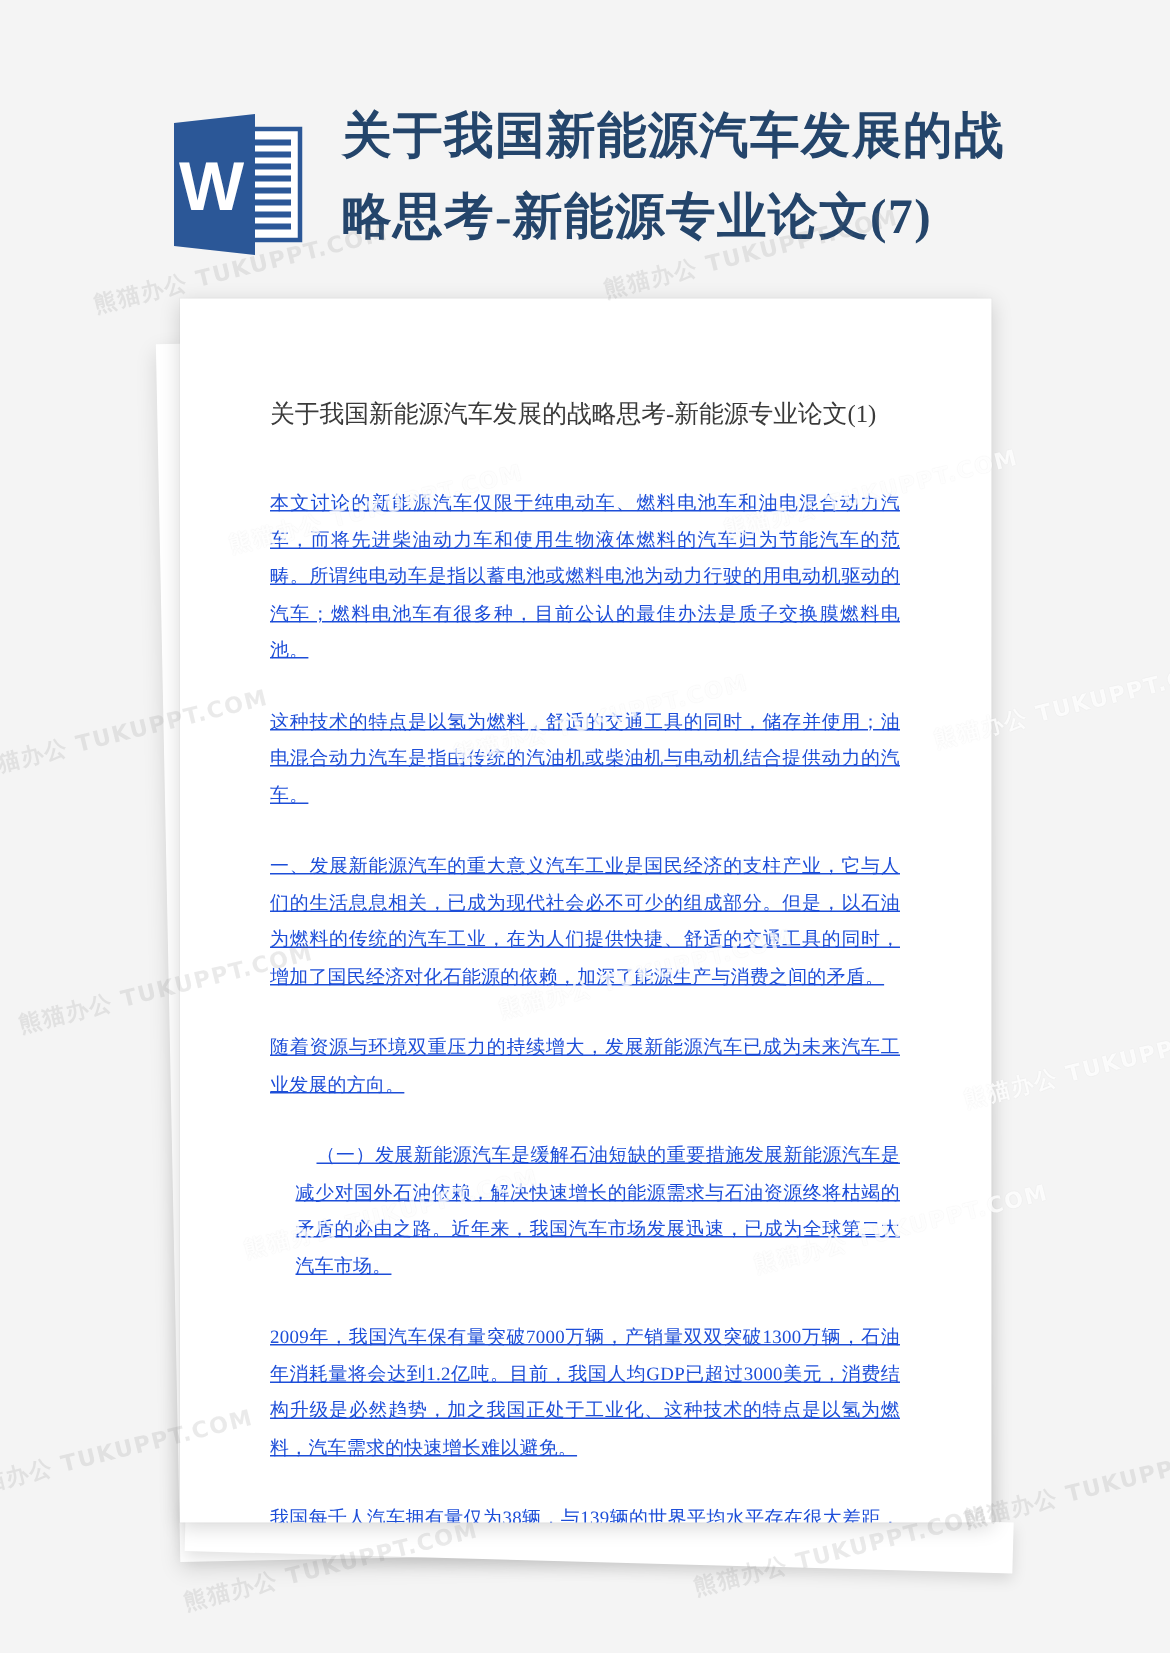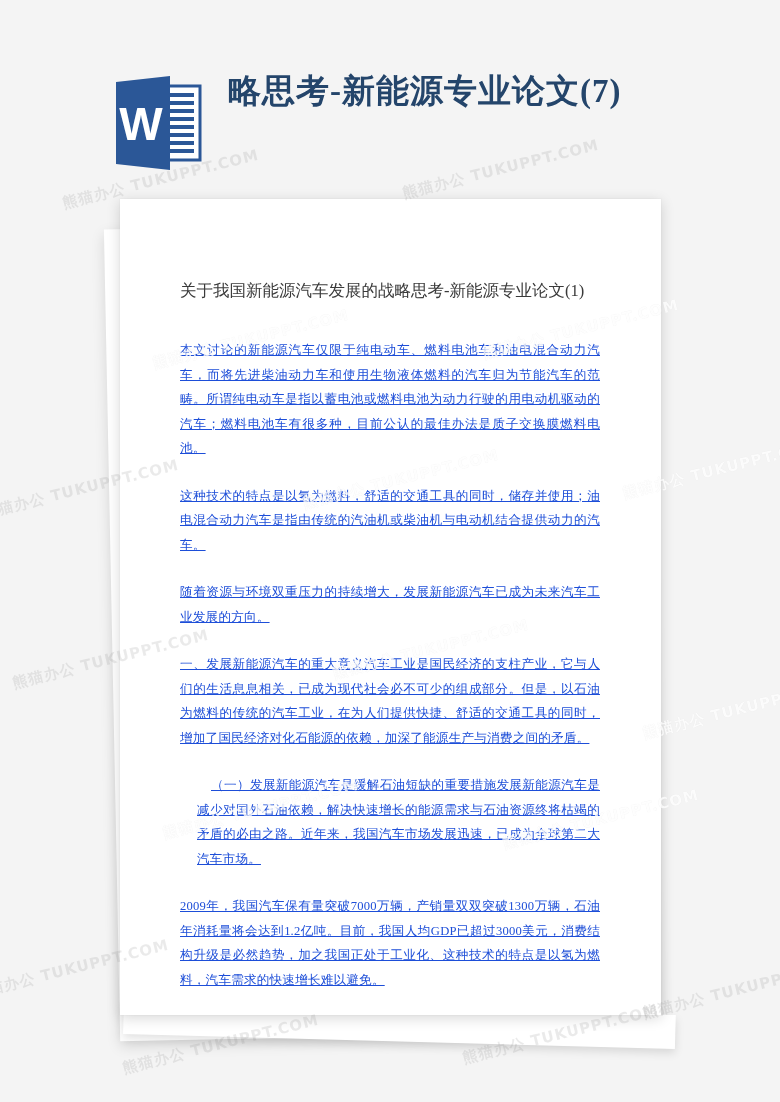--- a/index.html
+++ b/index.html
@@ -111,21 +111,21 @@
     left: 60px;
     top: 63px;
     width: 420px;
   }
 
   .doc-title {
     font-family: "Liberation Serif", "DejaVu Serif", serif;
     font-size: 16.5px;
     line-height: 26px;
     color: #3a3a3a;
-    margin: 16px 0 34px 0;
+    margin: 1px 0 34px 0;
     font-weight: 400;
   }
 
   .para {
     font-family: "Liberation Serif", "DejaVu Serif", serif;
     font-size: 12.6px;
     line-height: 24.5px;
     color: #1d4ed8;
     margin: 0 0 23px 0;
     text-align: justify;
@@ -171,40 +171,41 @@
           <rect x="56" y="67" width="30" height="4"></rect>
           <rect x="56" y="75" width="30" height="4"></rect>
         </g>
 
         <polygon points="8,8 62,2 62,96 8,90" fill="#2B5797"></polygon>
         <text x="33" y="66" font-family="Liberation Sans, sans-serif" font-size="46" font-weight="700" fill="#ffffff" text-anchor="middle">W</text>
       </svg>
     </div>
 
     <div class="header-title">
+      <div>关于我国新能源汽车发展的战</div>
       <div>略思考-新能源专业论文(7)</div>
     </div>
   </div>
 
   <div class="page-back"></div>
 
   <div class="page-sliver"></div>
 
   <div class="page">
     <div class="doc-body">
 
       <h1 class="doc-title">关于我国新能源汽车发展的战略思考-新能源专业论文(1)</h1>
 
       <p class="para">本文讨论的新能源汽车仅限于纯电动车、燃料电池车和油电混合动力汽车，而将先进柴油动力车和使用生物液体燃料的汽车归为节能汽车的范畴。所谓纯电动车是指以蓄电池或燃料电池为动力行驶的用电动机驱动的汽车；燃料电池车有很多种，目前公认的最佳办法是质子交换膜燃料电池。</p>
 
       <p class="para">这种技术的特点是以氢为燃料，舒适的交通工具的同时，储存并使用；油电混合动力汽车是指由传统的汽油机或柴油机与电动机结合提供动力的汽车。</p>
 
+      <p class="para">一、发展新能源汽车的重大意义汽车工业是国民经济的支柱产业，它与人们的生活息息相关，已成为现代社会必不可少的组成部分。但是，以石油为燃料的传统的汽车工业，在为人们提供快捷、舒适的交通工具的同时，增加了国民经济对化石能源的依赖，加深了能源生产与消费之间的矛盾。</p>
+
       <p class="para">随着资源与环境双重压力的持续增大，发展新能源汽车已成为未来汽车工业发展的方向。</p>
-
-      <p class="para">一、发展新能源汽车的重大意义汽车工业是国民经济的支柱产业，它与人们的生活息息相关，已成为现代社会必不可少的组成部分。但是，以石油为燃料的传统的汽车工业，在为人们提供快捷、舒适的交通工具的同时，增加了国民经济对化石能源的依赖，加深了能源生产与消费之间的矛盾。</p>
 
       <p class="para indent">（一）发展新能源汽车是缓解石油短缺的重要措施发展新能源汽车是减少对国外石油依赖，解决快速增长的能源需求与石油资源终将枯竭的矛盾的必由之路。近年来，我国汽车市场发展迅速，已成为全球第二大汽车市场。</p>
 
       <p class="para">2009年，我国汽车保有量突破7000万辆，产销量双双突破1300万辆，石油年消耗量将会达到1.2亿吨。目前，我国人均GDP已超过3000美元，消费结构升级是必然趋势，加之我国正处于工业化、这种技术的特点是以氢为燃料，汽车需求的快速增长难以避免。</p>
 
       <p class="para last">我国每千人汽车拥有量仅为38辆，与139辆的世界平均水平存在很大差距，汽车消费市场还有相当大的发展空间。预计到2020年，我国汽车保有量将达到1.5亿辆，如果全部使用化石能源，石油年消耗量将达2.5亿吨，约占届时我国石油总消耗量的55%。</p>
 
     </div>
   </div>
 

